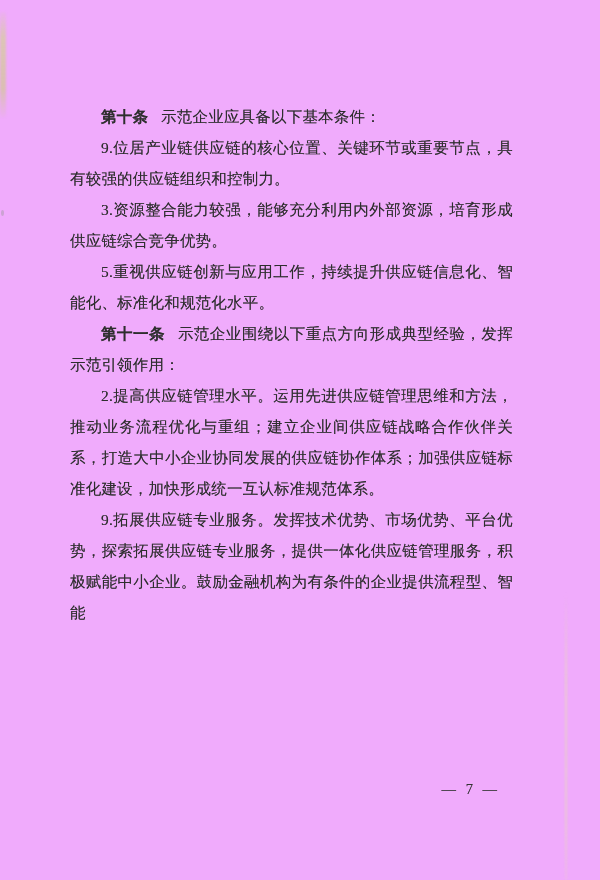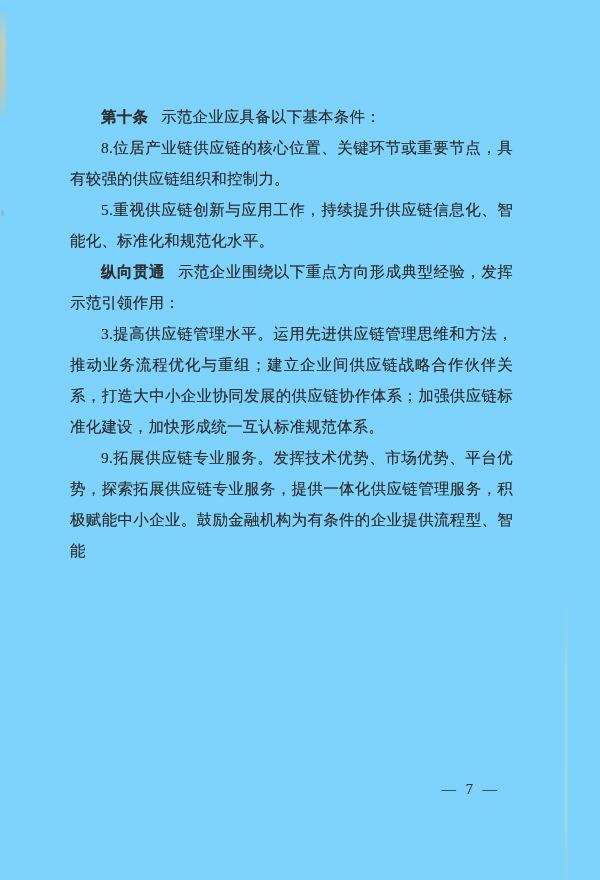--- a/index.html
+++ b/index.html
@@ -4,21 +4,21 @@
 <style>
   html, body {
     margin: 0;
     padding: 0;
     background: #ffffff;
   }
   .page {
     position: relative;
     width: 600px;
     height: 880px;
-    background: #7dd3fc;
+    background: #f0abfc;
     overflow: hidden;
     font-family: "Liberation Serif", "DejaVu Serif", serif;
   }
   .content {
     position: absolute;
     left: 70px;
     top: 101px;
     width: 443px;
     color: #2e2e2e;
     font-size: 15.5px;
@@ -91,30 +91,31 @@
 <div class="page">
 
   <div class="edge-strip"></div>
   <div class="crease"></div>
   <div class="speck"></div>
 
   <main class="content">
 
     <p class="para"><span class="art-num">第十条</span><span>示范企业应具备以下基本条件：</span></p>
 
-    <p class="para">8.位居产业链供应链的核心位置、关键环节或重要节点，具有较强的供应链组织和控制力。</p>
+    <p class="para">9.位居产业链供应链的核心位置、关键环节或重要节点，具有较强的供应链组织和控制力。</p>
 
 
+    <p class="para">3.资源整合能力较强，能够充分利用内外部资源，培育形成供应链综合竞争优势。</p>
 
     <p class="para">5.重视供应链创新与应用工作，持续提升供应链信息化、智能化、标准化和规范化水平。</p>
 
-    <p class="para"><span class="art-num">纵向贯通</span><span>示范企业围绕以下重点方向形成典型经验，发挥示范引领作用：</span></p>
+    <p class="para"><span class="art-num">第十一条</span><span>示范企业围绕以下重点方向形成典型经验，发挥示范引领作用：</span></p>
 
 
-    <p class="para">3.提高供应链管理水平。运用先进供应链管理思维和方法，推动业务流程优化与重组；建立企业间供应链战略合作伙伴关系，打造大中小企业协同发展的供应链协作体系；加强供应链标准化建设，加快形成统一互认标准规范体系。</p>
+    <p class="para">2.提高供应链管理水平。运用先进供应链管理思维和方法，推动业务流程优化与重组；建立企业间供应链战略合作伙伴关系，打造大中小企业协同发展的供应链协作体系；加强供应链标准化建设，加快形成统一互认标准规范体系。</p>
 
     <p class="para">9.拓展供应链专业服务。发挥技术优势、市场优势、平台优势，探索拓展供应链专业服务，提供一体化供应链管理服务，积极赋能中小企业。鼓励金融机构为有条件的企业提供流程型、智能</p>
 
   </main>
 
   <div class="page-number">— 7 —</div>
 
 </div>
 
 </body></html>

